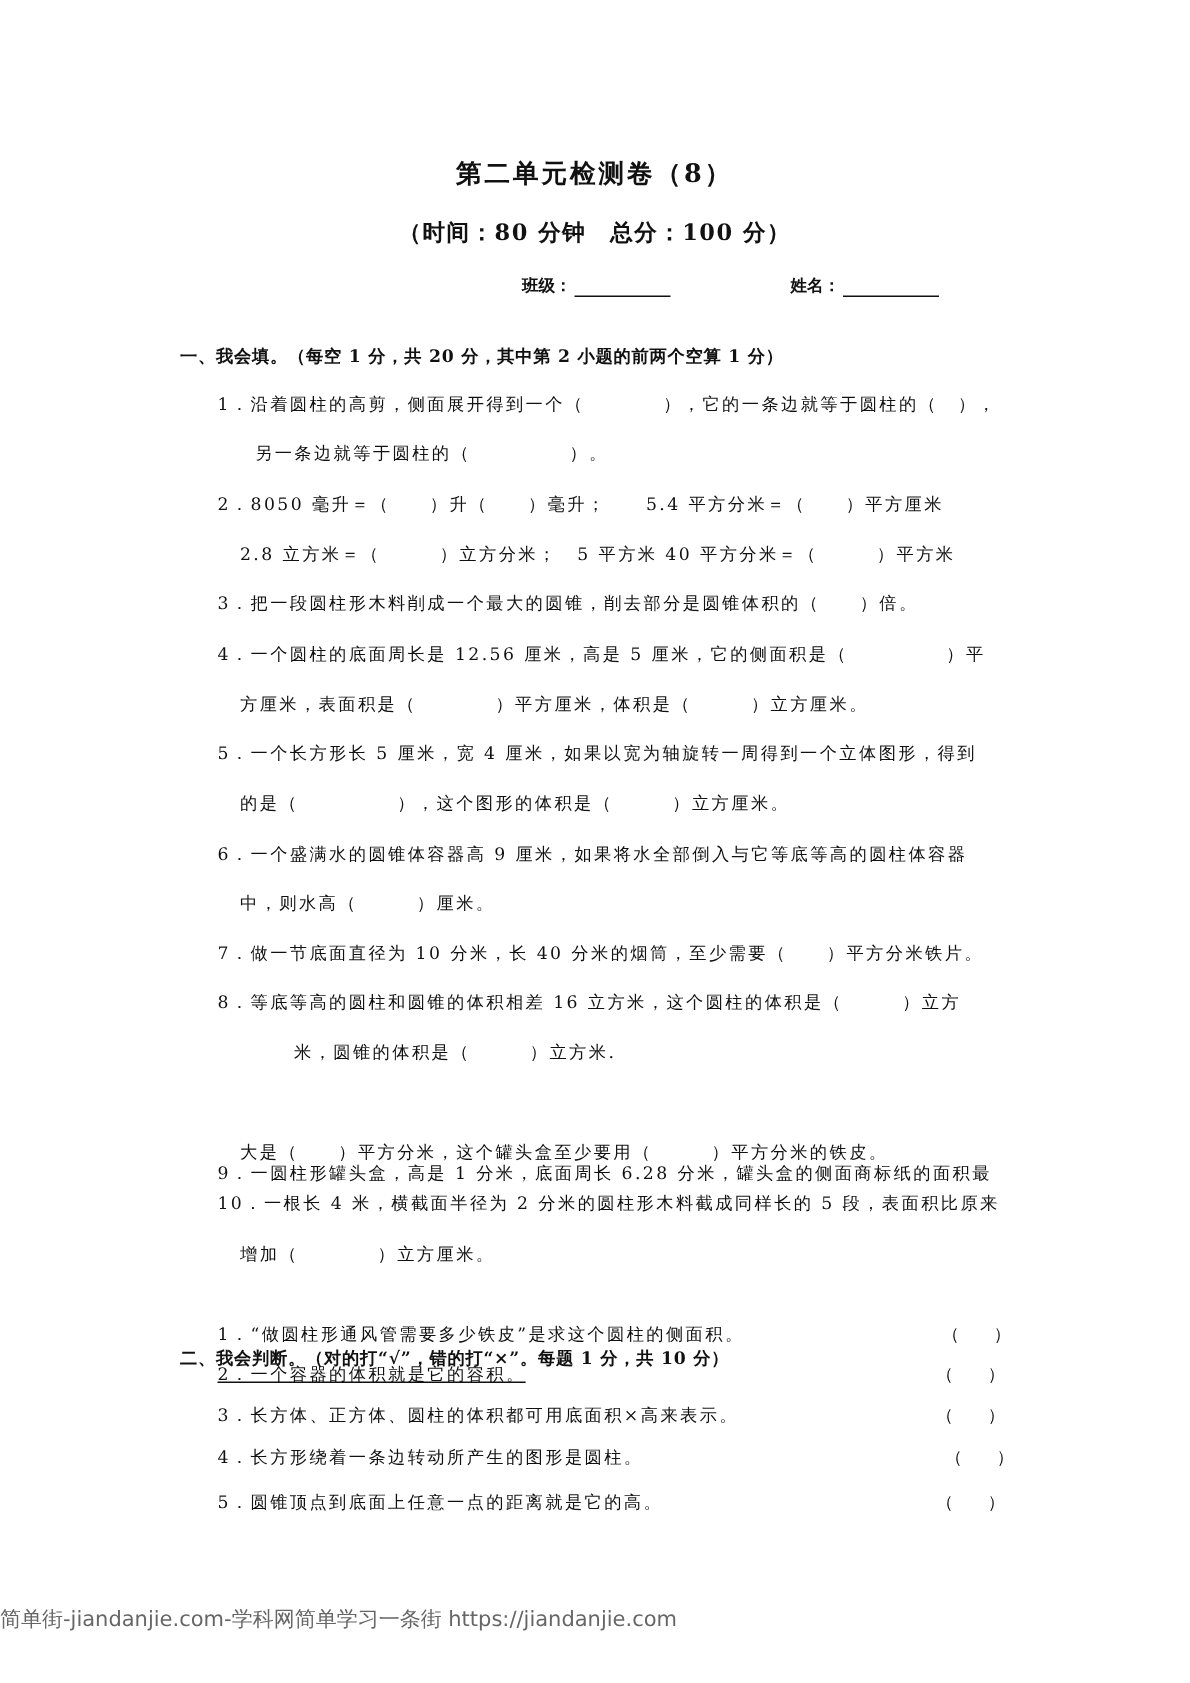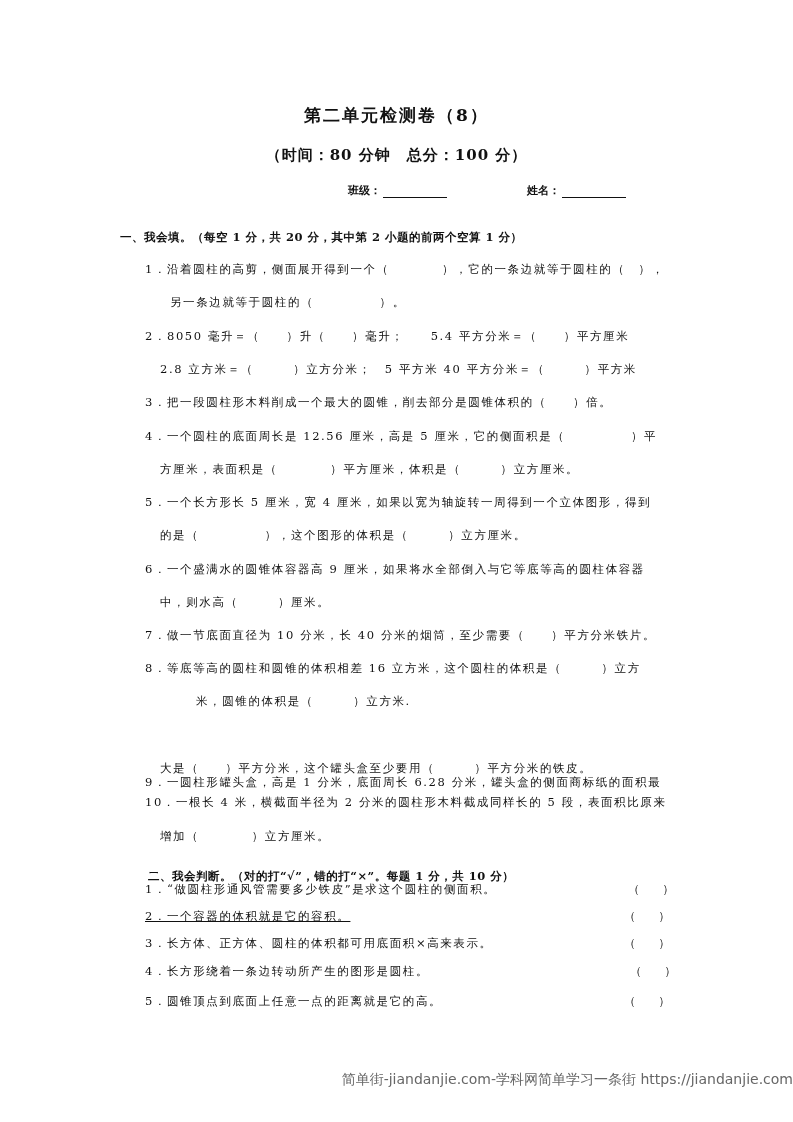--- a/index.html
+++ b/index.html
@@ -12,21 +12,21 @@
   .title { left: 0; width: 793px; top: 104px; text-align: center; font-size: 17px; font-weight: bold; letter-spacing: 2px; }
   .subtitle { left: 0; width: 793px; top: 146px; text-align: center; font-size: 15px; font-weight: bold; letter-spacing: 1px; }
   .infoline { top: 183px; font-size: 11px; font-weight: bold; }
   .uline { display: inline-block; width: 64px; border-bottom: 1px solid #111; height: 10px; vertical-align: bottom; margin-left: 2px; }
   .section { left: 120px; font-size: 11.5px; font-weight: bold; letter-spacing: 0.5px; }
   .line { font-size: 11.5px; letter-spacing: 1.6px; }
   .ind1 { left: 145px; }
   .ind2 { left: 160px; }
   .ind3 { left: 170px; }
   .paren-right { font-size: 11.5px; letter-spacing: 0; }
-  .footer { left: 0; width: 793px; top: 1071px; text-align: right; font-family: "DejaVu Sans", "Liberation Sans", sans-serif; font-size: 14px; color: #666666; }
+  .footer { left: 0; width: 793px; top: 1071px; text-align: left; font-family: "DejaVu Sans", "Liberation Sans", sans-serif; font-size: 14px; color: #666666; }
 </style>
 </head>
 <body>
 
 <div class="abs title">第二单元检测卷（8）</div>
 <div class="abs subtitle">（时间：80 分钟　总分：100 分）</div>
 
 <div class="abs infoline" style="left:348px;">
   <span>班级：</span><span class="uline"></span>
 </div>
@@ -48,21 +48,21 @@
 <div class="abs line ind1" style="top:562px;">6．一个盛满水的圆锥体容器高 9 厘米，如果将水全部倒入与它等底等高的圆柱体容器</div>
 <div class="abs line ind2" style="top:595px;">中，则水高（　　　）厘米。</div>
 <div class="abs line ind1" style="top:628px;">7．做一节底面直径为 10 分米，长 40 分米的烟筒，至少需要（　　）平方分米铁片。</div>
 <div class="abs line ind1" style="top:661px;">8．等底等高的圆柱和圆锥的体积相差 16 立方米，这个圆柱的体积是（　　　）立方</div>
 <div class="abs line ind3" style="top:694px;margin-left:26px;">米，圆锥的体积是（　　　）立方米.</div>
 <div class="abs line ind1" style="top:728px;margin-top:47px;">9．一圆柱形罐头盒，高是 1 分米，底面周长 6.28 分米，罐头盒的侧面商标纸的面积最</div>
 <div class="abs line ind2" style="top:761px;">大是（　　）平方分米，这个罐头盒至少要用（　　　）平方分米的铁皮。</div>
 <div class="abs line ind1" style="top:795px;text-align:right;">10．一根长 4 米，横截面半径为 2 分米的圆柱形木料截成同样长的 5 段，表面积比原来</div>
 <div class="abs line ind2" style="top:829px;">增加（　　　　）立方厘米。</div>
 
-<div class="abs section" style="top:869px;margin-left:28px;">二、我会判断。（对的打“√”，错的打“×”。每题 1 分，共 10 分）</div>
+<div class="abs section" style="top:898px;">二、我会判断。（对的打“√”，错的打“×”。每题 1 分，共 10 分）</div>
 
 <div class="abs line ind1" style="top:882px;">1．“做圆柱形通风管需要多少铁皮”是求这个圆柱的侧面积。</div>
 <div class="abs paren-right" style="top:882px; left:628px;">（　　）</div>
 
 <div class="abs line ind1" style="top:909px;text-decoration:underline;">2．一个容器的体积就是它的容积。</div>
 <div class="abs paren-right" style="top:909px; left:624px;">（　　）</div>
 
 <div class="abs line ind1" style="top:936px;">3．长方体、正方体、圆柱的体积都可用底面积×高来表示。</div>
 <div class="abs paren-right" style="top:936px; left:624px;">（　　）</div>
 

